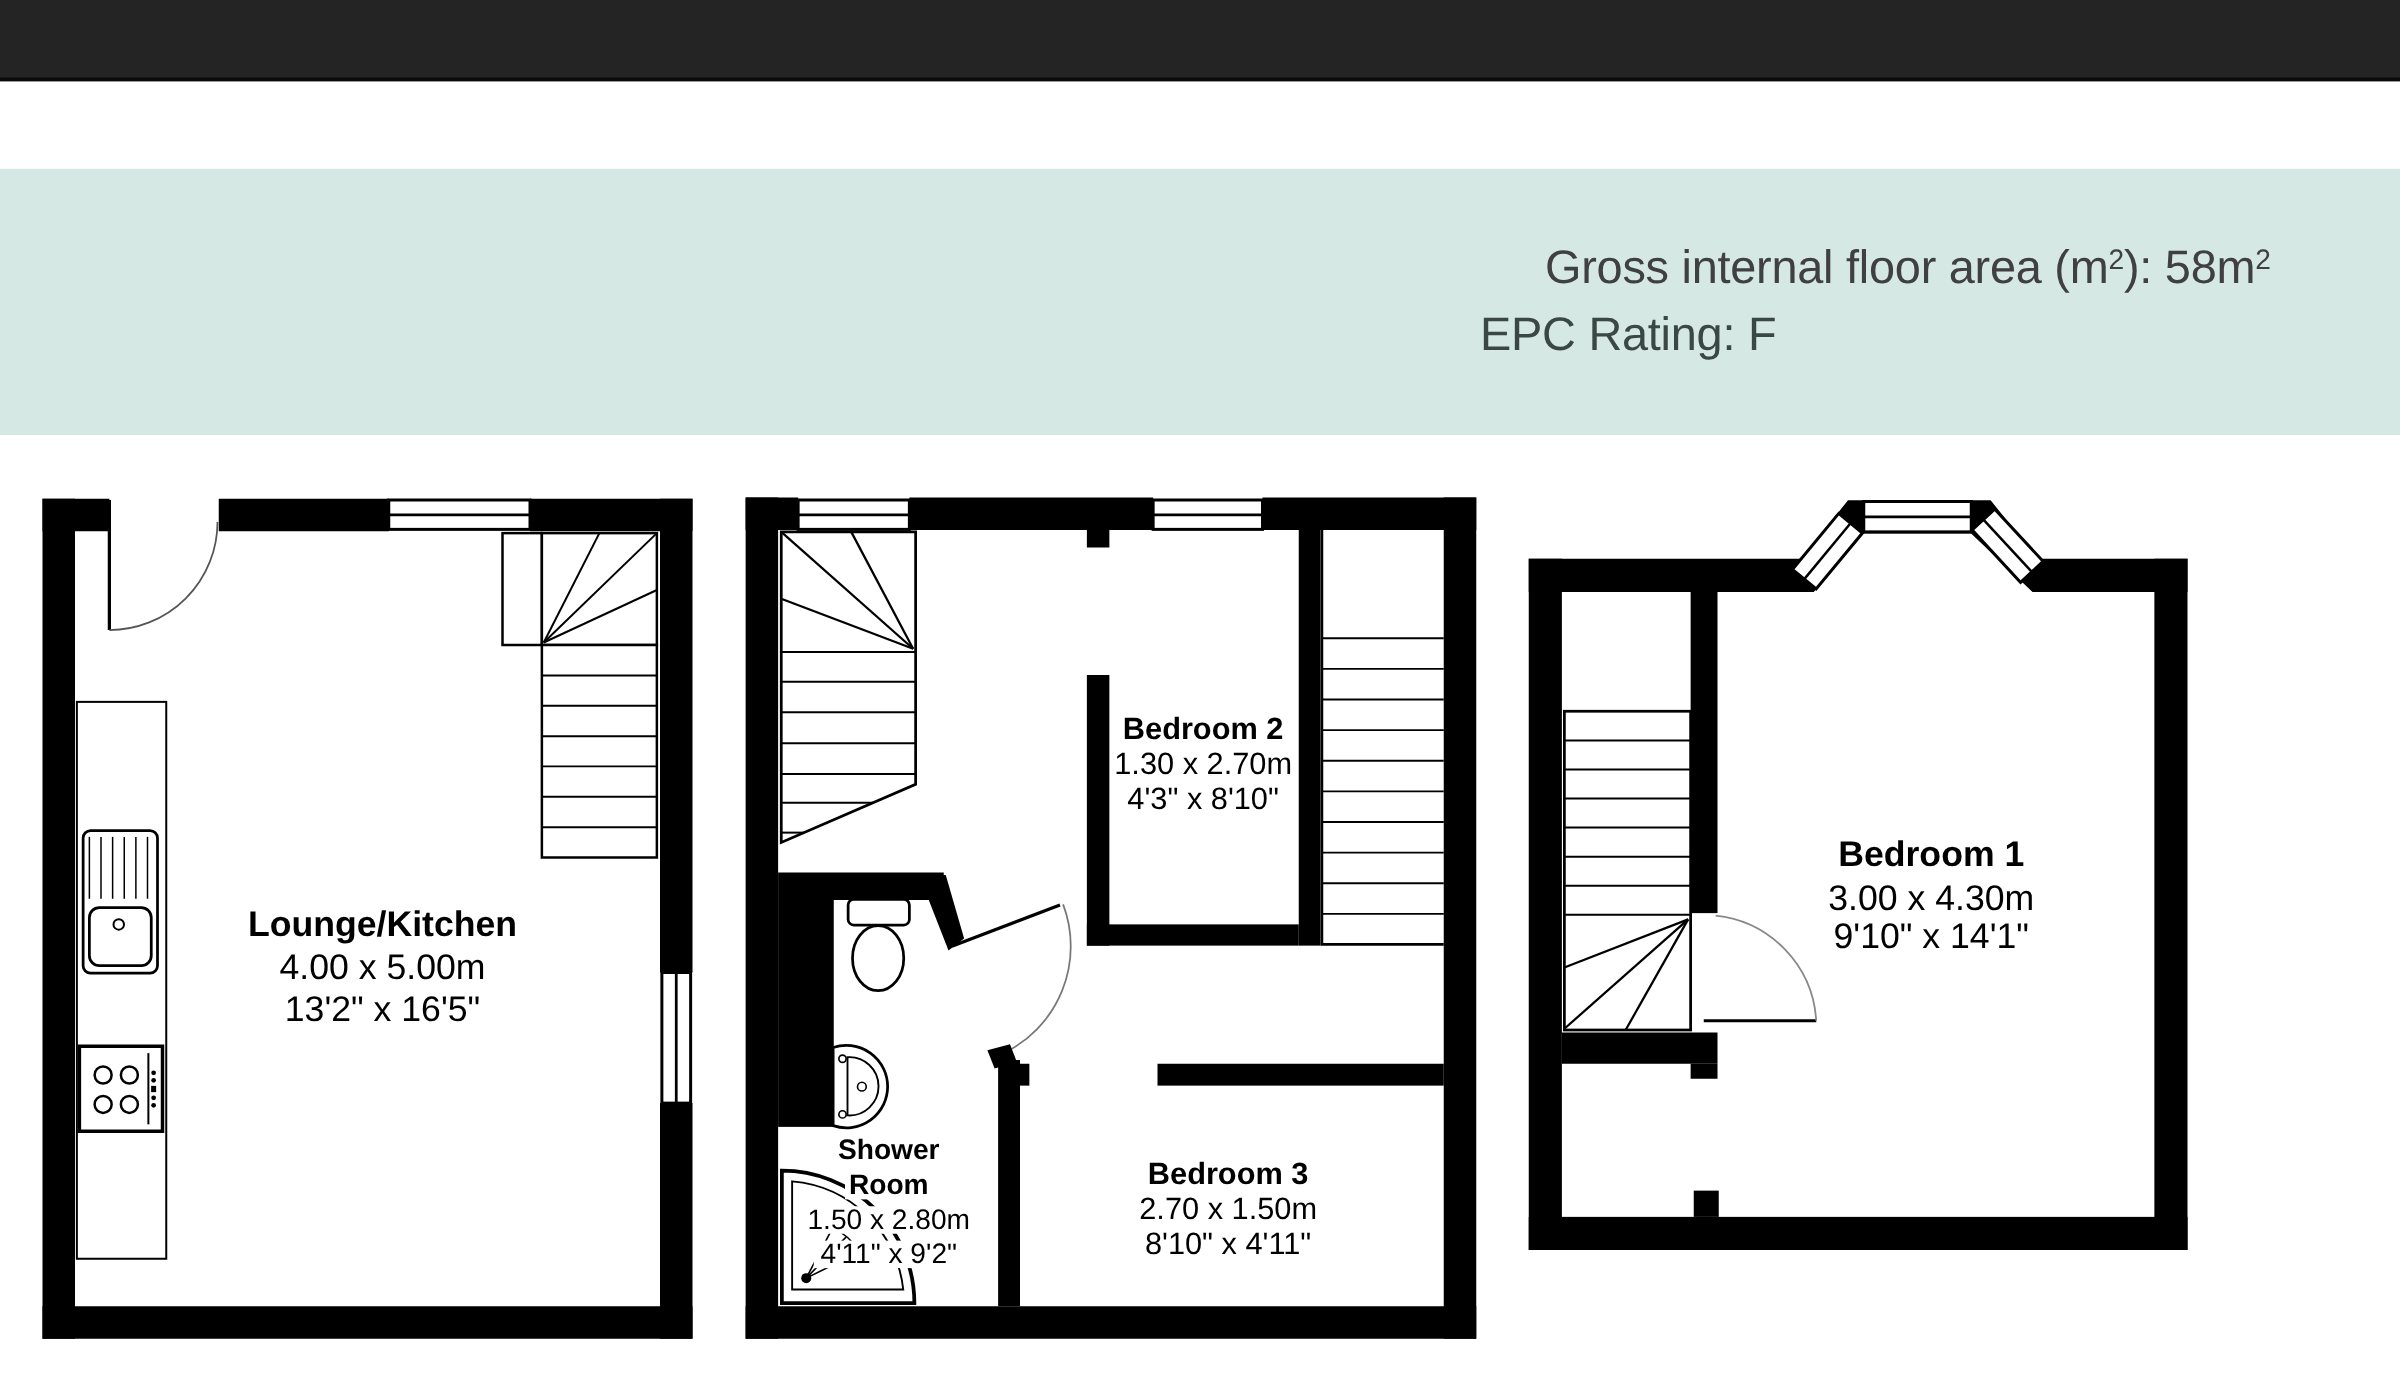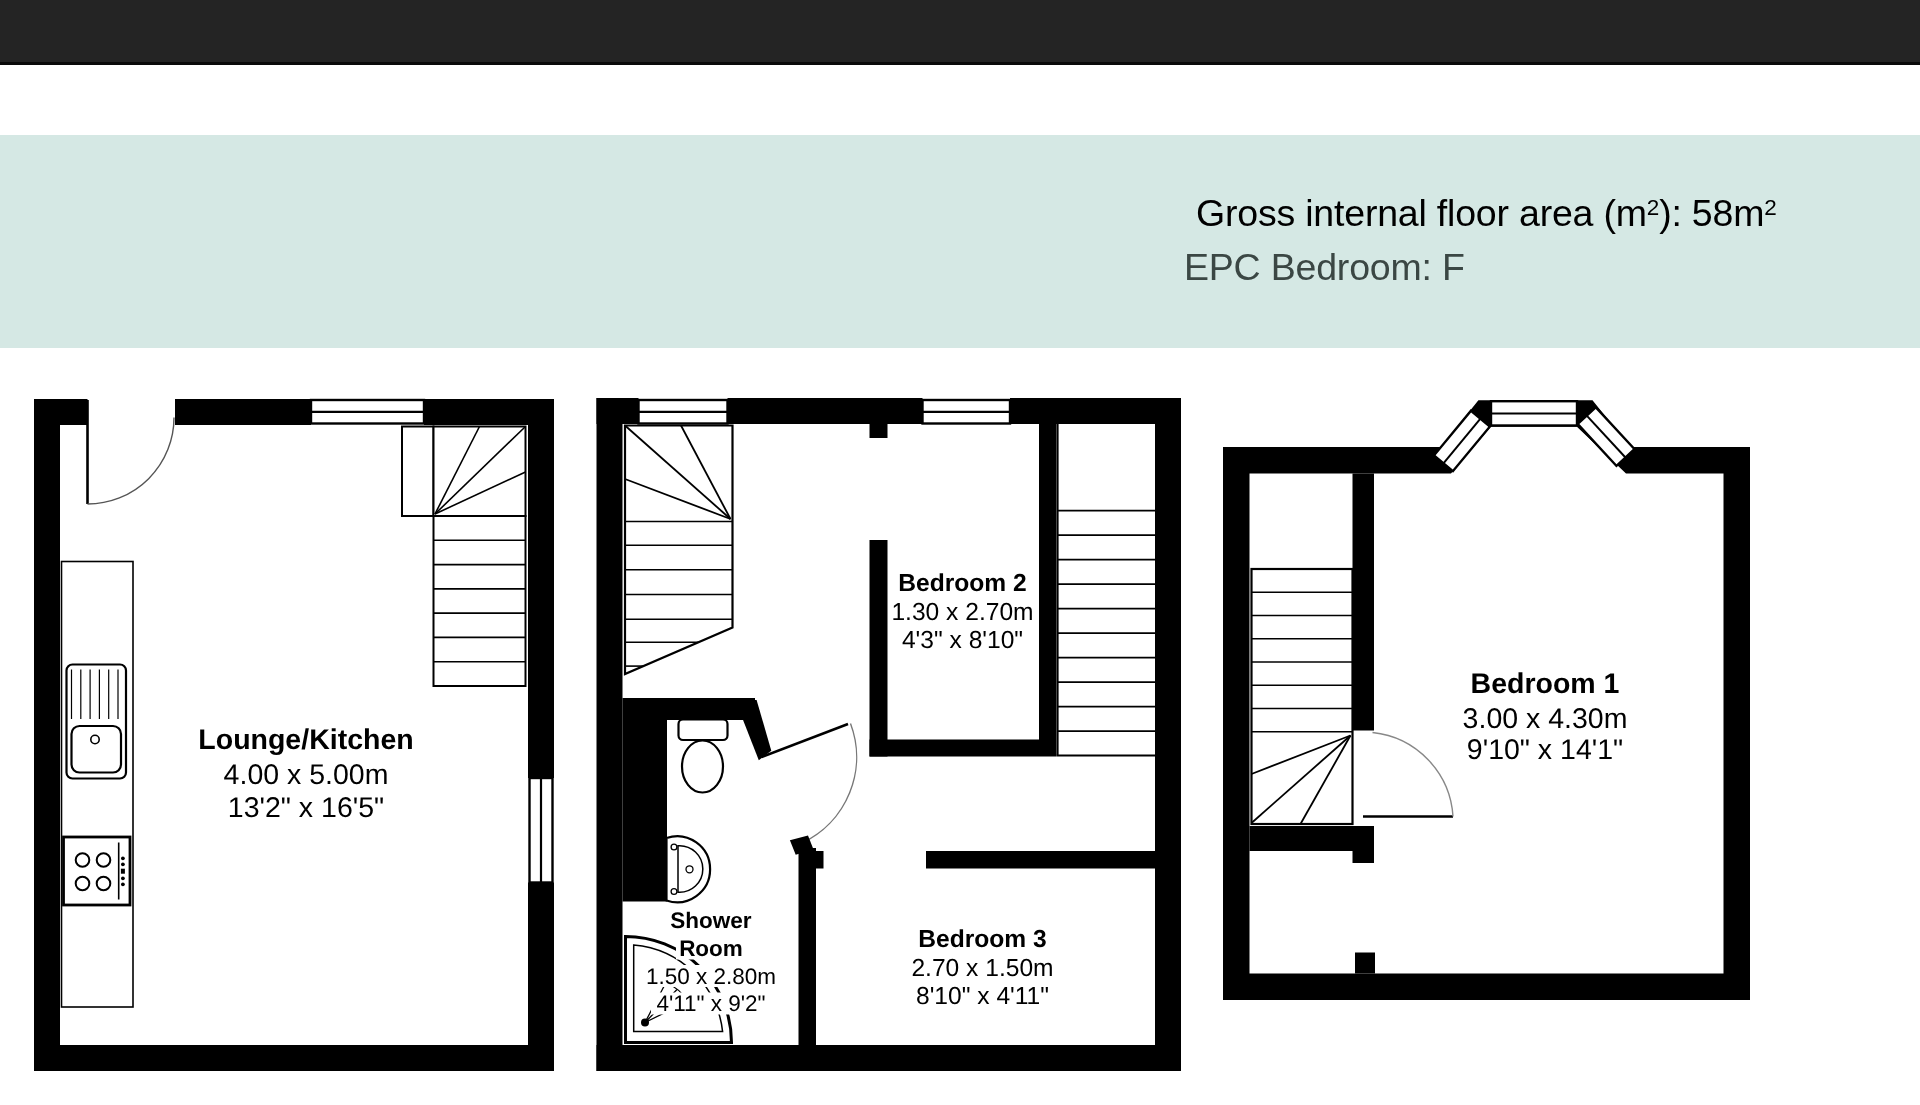--- a/index.html
+++ b/index.html
@@ -7,23 +7,23 @@
   svg text{text-rendering:geometricPrecision;}
   .abs{position:absolute;}
 </style>
 </head>
 <body>
 
 <div class="abs" style="left:0;top:0;width:1920px;height:62px;background:#242424;border-bottom:3px solid #0a0a0a;"></div>
 
 <div class="abs" style="left:0;top:135px;width:1920px;height:213px;background:#d5e8e4;"></div>
 
-<div class="abs" style="left:1196px;top:192px;font-size:37.5px;letter-spacing:-0.2px;color:#000000;">Gross internal floor area (m<span style="font-size:22.5px;position:relative;top:-11.5px;">2</span>): 58m<span style="font-size:22.5px;position:relative;top:-11.5px;">2</span></div>
-
-<div class="abs" style="left:1184px;top:245.7px;font-size:37.5px;letter-spacing:-0.2px;color:#3b4744;">EPC Bedroom: F</div>
+<div class="abs" style="left:1236px;top:192px;font-size:37.5px;letter-spacing:-0.2px;color:#404040;">Gross internal floor area (m<span style="font-size:22.5px;position:relative;top:-11.5px;">2</span>): 58m<span style="font-size:22.5px;position:relative;top:-11.5px;">2</span></div>
+
+<div class="abs" style="left:1184px;top:245.7px;font-size:37.5px;letter-spacing:-0.2px;color:#3b4744;">EPC Rating: F</div>
 
 <svg class="abs" style="left:0;top:0;" width="1920" height="1105" viewBox="0 0 1920 1105" fill="none">
 <g stroke-linecap="butt">
 
 <g>
 
 <rect x="34" y="399" width="26" height="672" fill="#000"></rect>
 
 <rect x="34" y="399" width="53.5" height="26" fill="#000"></rect>
 

